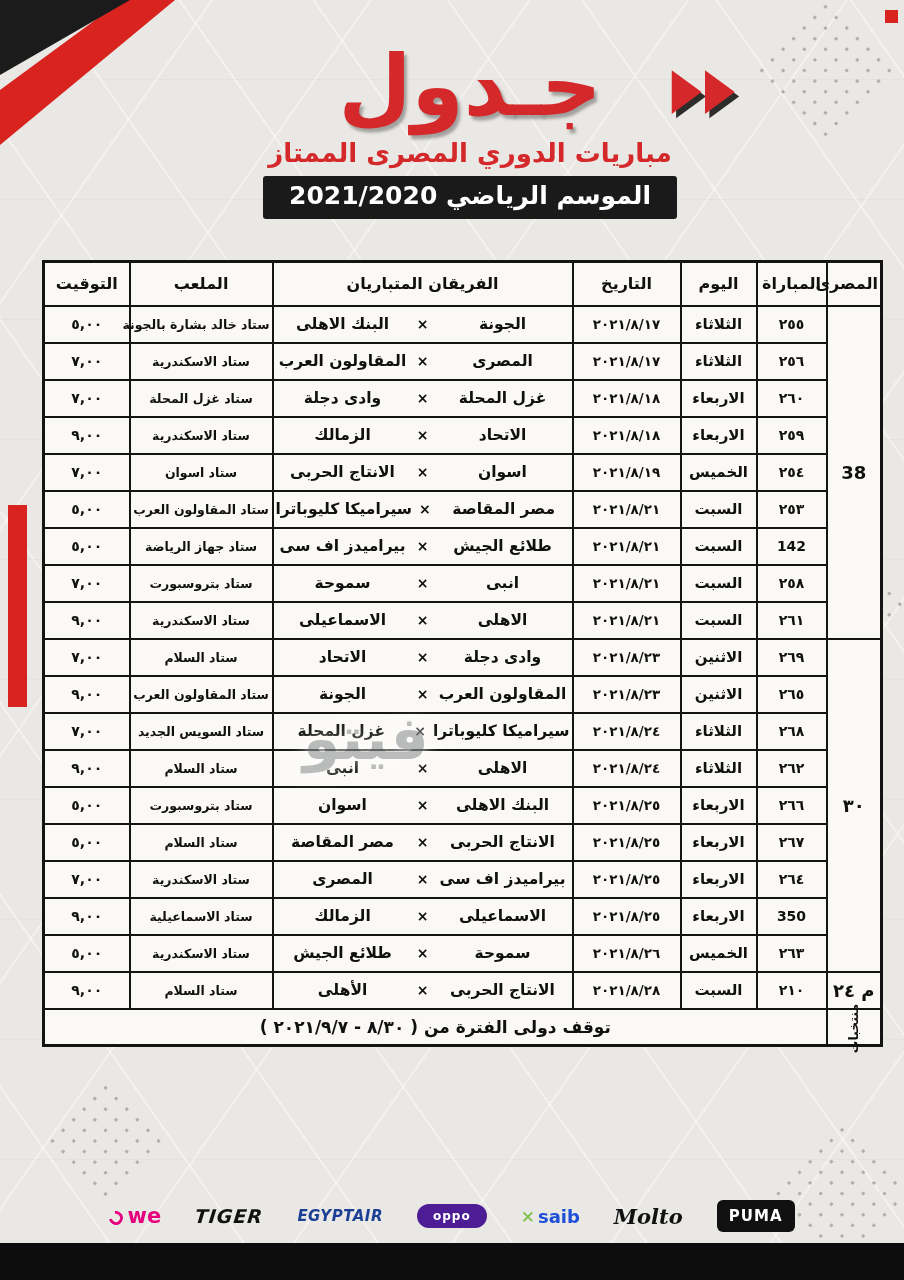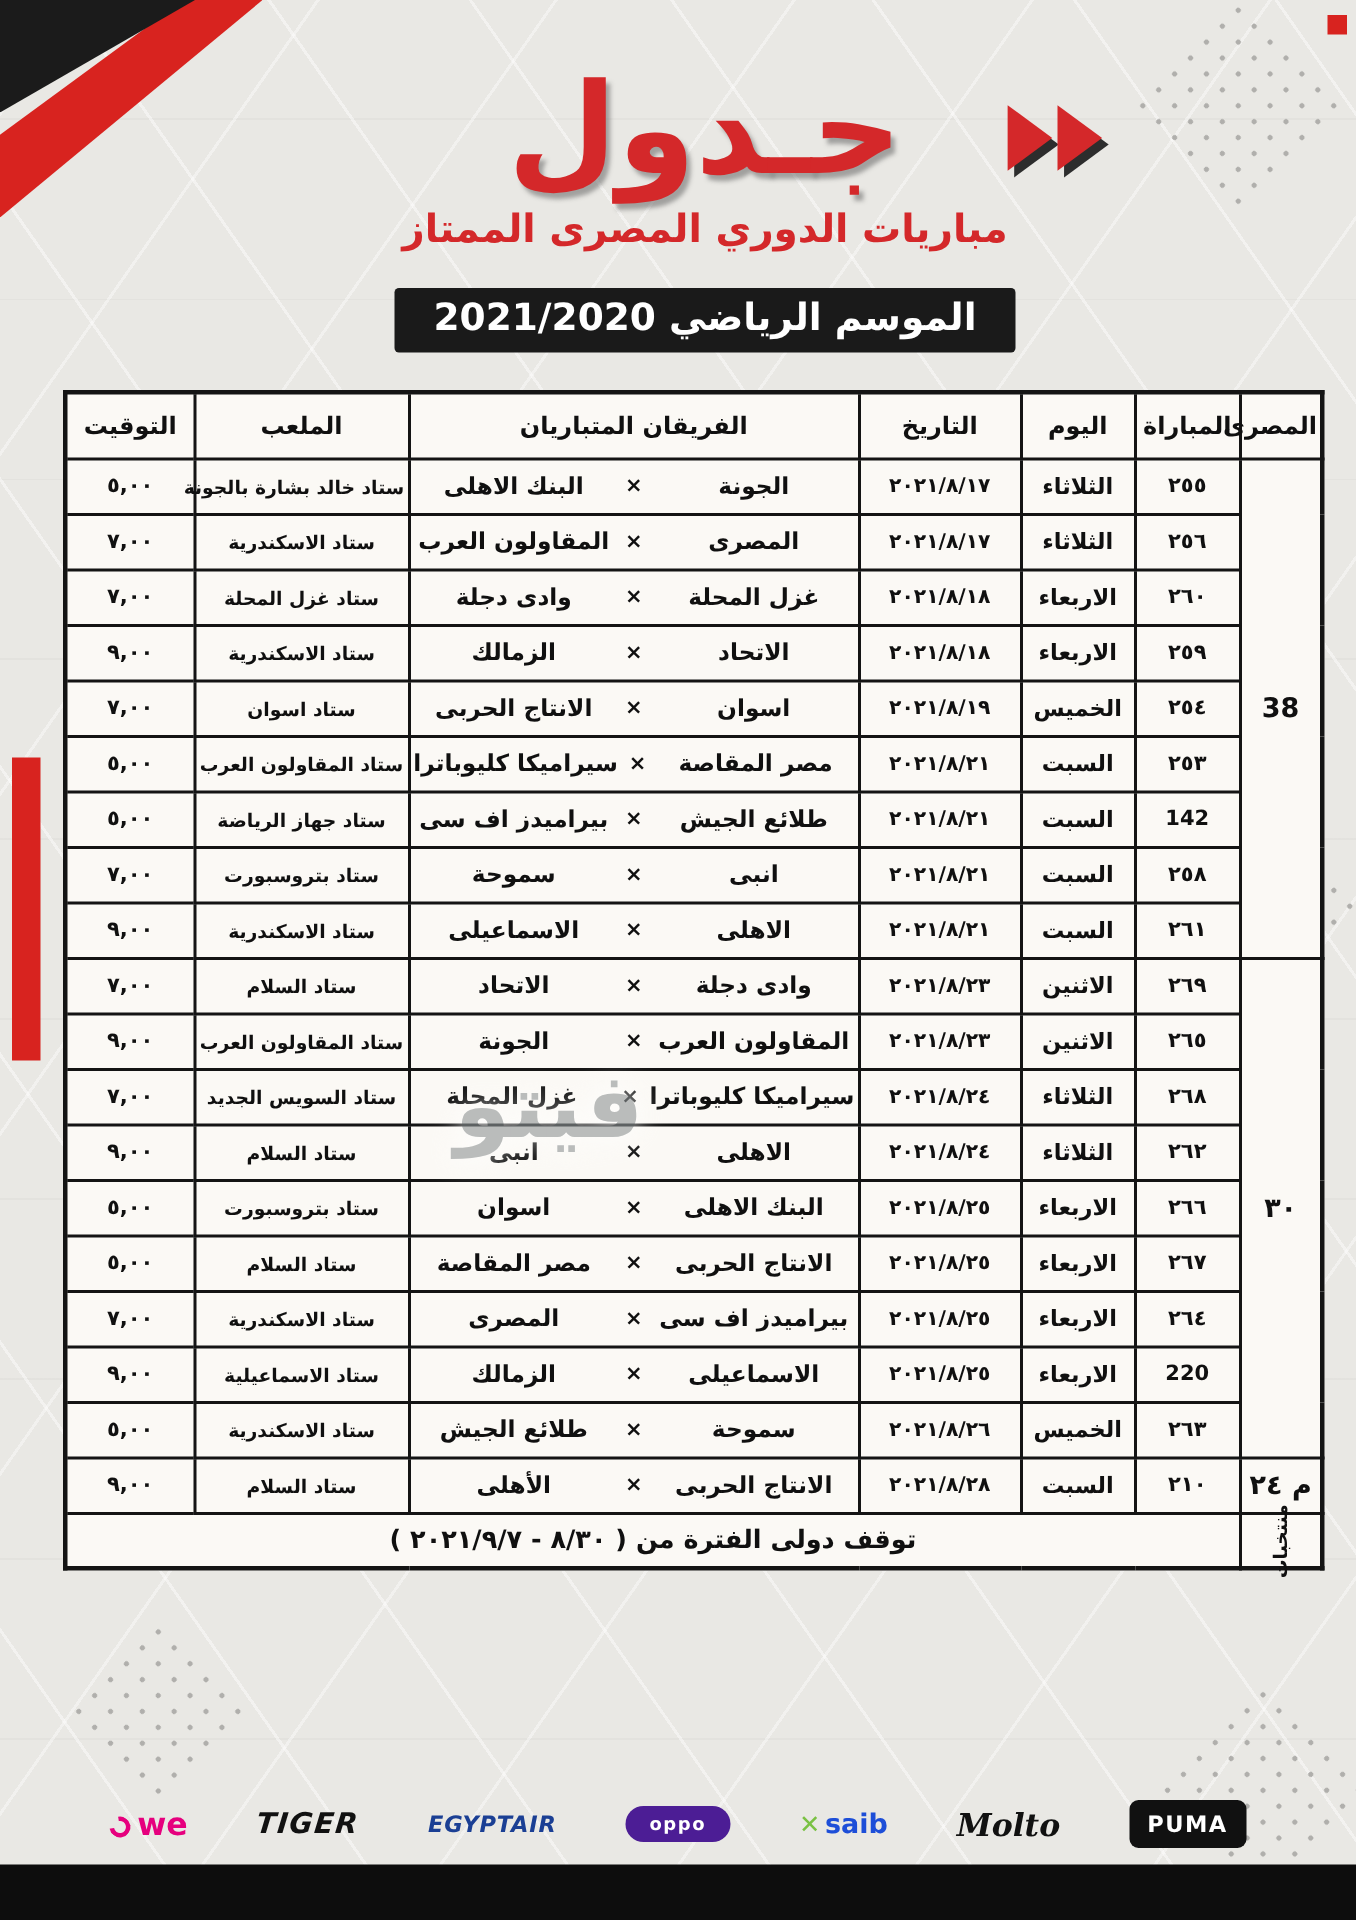--- a/index.html
+++ b/index.html
@@ -56,21 +56,21 @@
   .logo-en { position:absolute; left:0; right:0; bottom:9px; text-align:center;
              font-size:9px; font-weight:bold; letter-spacing:1.5px; color:#222; }
 
   
   .title-wrap { position:absolute; left:255px; top:44px; width:430px; text-align:center;
                 z-index:3; direction:rtl; }
   .ff-icon { position:absolute; right:-62px; top:18px; }
   .title-main { font-size:84px; line-height:1; font-weight:bold; color:#d4282a;
                 text-shadow:3px 4px 3px rgba(90,90,90,.5); }
   .title-sub { margin-top:10px; font-size:26px; font-weight:bold; color:#d4282a; }
-  .season-box { display:inline-block; margin-top:24px; background:#1a1a1a; color:#fff;
+  .season-box { display:inline-block; margin-top:8px; background:#1a1a1a; color:#fff;
                 font-size:25px; font-weight:bold; padding:5px 26px 9px; border-radius:3px; }
 
   
   table.schedule { position:absolute; left:42px; top:260px; width:838px; z-index:2;
                    border-collapse:collapse; table-layout:fixed; background:#fbf9f5;
                    border:3px solid #141414; direction:rtl; }
   .schedule th, .schedule td { border:2px solid #141414; text-align:center; vertical-align:middle;
                                padding:0 2px; color:#101010; font-weight:bold; }
   .schedule thead th { height:44px; font-size:16px; }
   .schedule tbody td { height:37px; }
@@ -85,21 +85,21 @@
   .stadium-cell{ font-size:12.5px; white-space:nowrap; }
   .time-cell   { font-size:14px; }
   .note-cell   { font-size:17px; height:64px; }
   .rot { display:inline-block; transform:rotate(-90deg); font-size:12.5px; white-space:nowrap; }
 
   .watermark { position:absolute; left:303px; top:703px; z-index:4; font-size:60px; font-weight:bold;
                color:#8f9496; opacity:.6; text-shadow:0 0 14px #fff, 0 0 26px #fff; }
 
   
   .sponsors { position:absolute; bottom:48px; left:0; right:0; z-index:3;
-              display:flex; justify-content:center; align-items:center; gap:46px; direction:ltr; }
+              display:flex; justify-content:center; align-items:center; gap:34px; direction:ltr; }
   .sp { font-weight:bold; color:#111; white-space:nowrap; }
   .sp-we b { color:#e6007e; font-size:21px; }
   .we-swirl { display:inline-block; width:14px; height:14px; border:3px solid #e6007e; border-radius:50%;
               border-left-color:transparent; margin-right:4px; vertical-align:-2px; transform:rotate(35deg); }
   .sp-tiger { font-size:19px; font-style:italic; letter-spacing:1px; transform:skewX(-6deg); }
   .sp-egyptair { font-size:15px; font-style:italic; color:#1b3f94; letter-spacing:.5px; }
   .sp-oppo { background:#4c1d95; color:#fff; border-radius:16px; padding:5px 16px; font-size:12px; letter-spacing:1px; }
   .saib-x { color:#7ac143; font-style:normal; font-size:17px; margin-right:3px; font-weight:bold; }
   .sp-saib b { color:#1d4ed8; font-size:18px;margin-top:44px; }
   .sp-molto { font-family:"DejaVu Serif", serif; font-style:italic; font-size:21px; }
@@ -377,21 +377,21 @@
             <div class="teams-flex">
               <span class="team">بيراميدز اف سى</span>
               <span class="vs-mark">×</span>
               <span class="team">المصرى</span>
             </div>
           </td>
           <td class="stadium-cell">ستاد الاسكندرية</td>
           <td class="time-cell">٧,٠٠</td>
         </tr>
         <tr>
-          <td class="match-cell">220</td>
+          <td class="match-cell">350</td>
           <td class="day-cell">الاربعاء</td>
           <td class="date-cell">٢٠٢١/٨/٢٥</td>
           <td class="teams-cell">
             <div class="teams-flex">
               <span class="team">الاسماعيلى</span>
               <span class="vs-mark">×</span>
               <span class="team">الزمالك</span>
             </div>
           </td>
           <td class="stadium-cell">ستاد الاسماعيلية</td>

